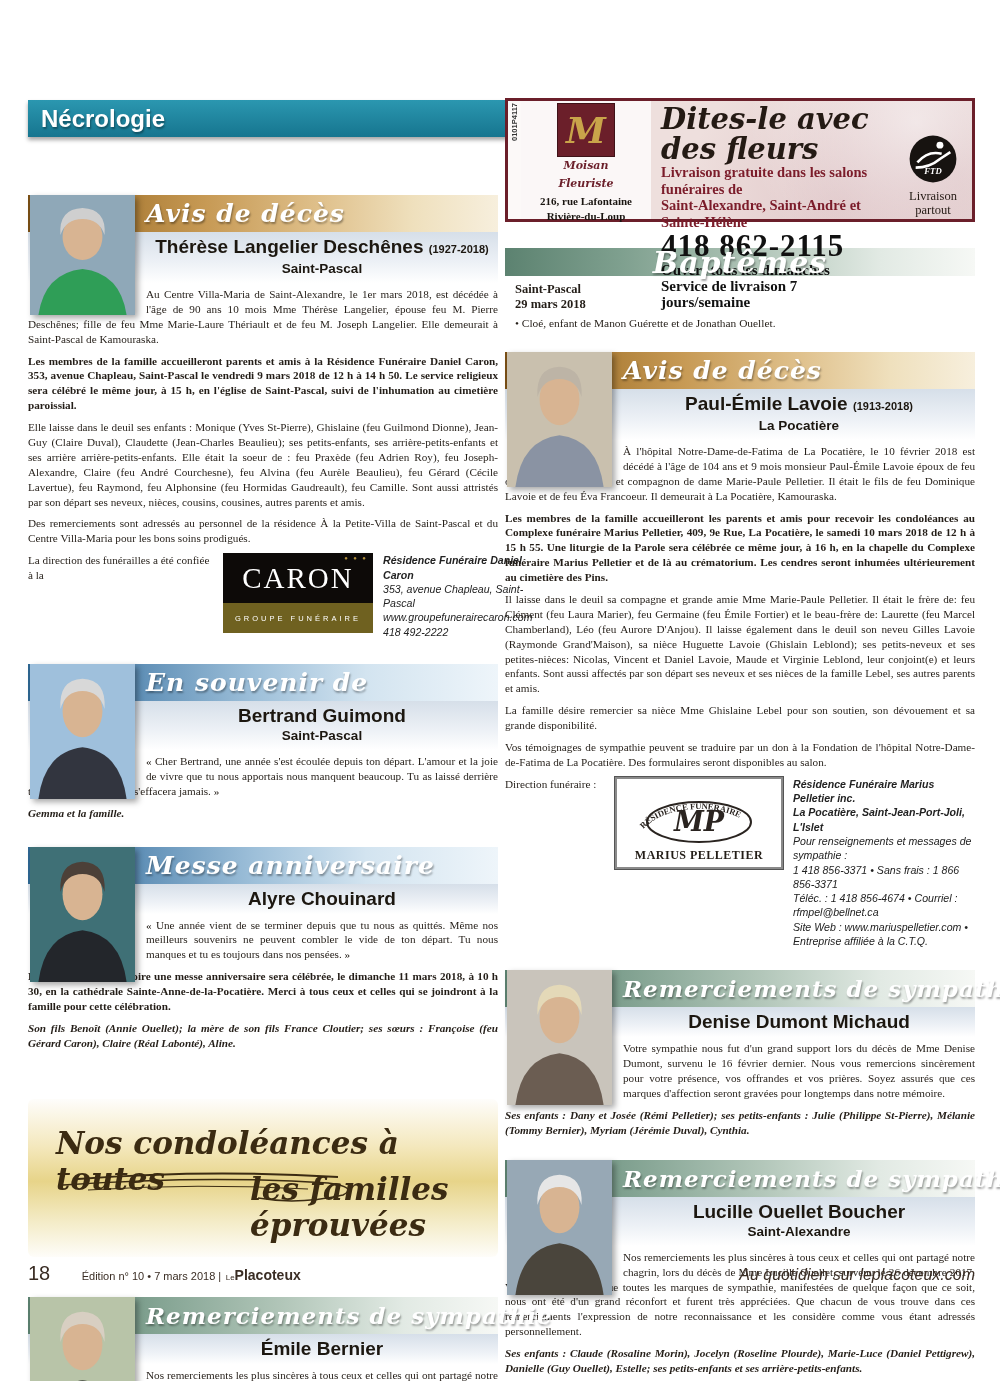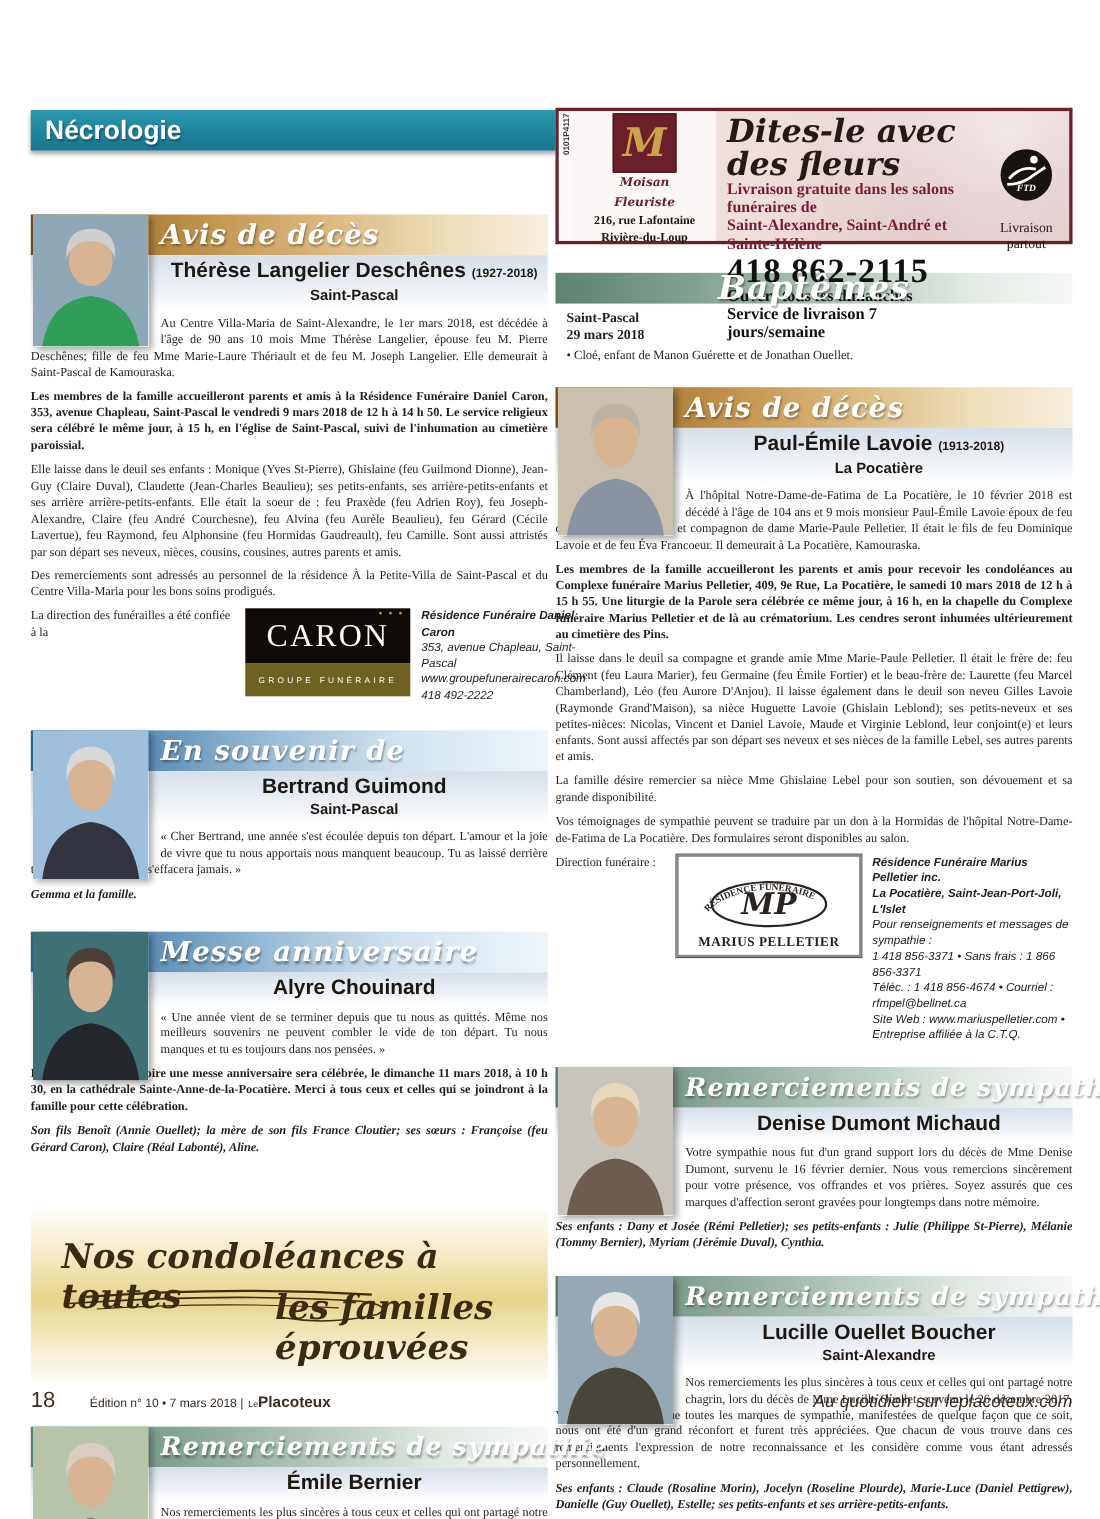--- a/index.html
+++ b/index.html
@@ -49,21 +49,21 @@
   .m-square span{font-family:"DejaVu Serif",serif;font-style:italic;font-weight:bold;font-size:36px;color:#c9a44a;}
   .m-name{font-family:"DejaVu Serif",serif;font-style:italic;font-weight:bold;color:#6b1f2a;font-size:11px;line-height:18px;}
   .m-addr{font-weight:bold;font-size:11px;line-height:13px;color:#1a1511;margin-top:2px;}
   .ad-main{flex:1;padding:3px 4px 0 10px;}
   .ad-title{font-family:"DejaVu Serif",serif;font-style:italic;font-weight:bold;font-size:29px;color:#241a14;line-height:30px;}
   .ad-sub{font-weight:bold;color:#7b1c2a;font-size:14.5px;line-height:16.5px;}
   .ad-phone{font-weight:bold;font-size:31px;line-height:32px;color:#111;letter-spacing:1px;}
   .ad-open{font-weight:bold;font-size:15px;line-height:16px;color:#111;}
   .ad-ftd{width:78px;text-align:center;padding-top:32px;}
   .ftd-circle{width:52px;height:52px;margin:0 auto;}
-  .ad-del{font-size:12.5px;line-height:14px;color:#241a14;margin-top:10px;}
+  .ad-del{font-size:12.5px;line-height:14px;color:#241a14;margin-top:0;}
   
   .bapteme-banner{height:28px;display:flex;align-items:center;justify-content:center;}
   .bapteme-banner .script{padding-left:0;font-size:30px;}
   .bapt-txt{padding:6px 0 0 10px;}
   .bapt-txt .hl{font-weight:bold;font-size:12.5px;line-height:15px;}
   .bapt-txt .en{font-size:11.4px;margin-top:5px;}
   
   .logo-row{display:flex;gap:10px;align-items:flex-start;margin-top:2px;}
   .logo-row .lead{font-size:11.2px;line-height:1.33;}
   .caron-box{flex:0 0 150px;}
@@ -286,21 +286,21 @@
       <div class="namebox">
         <div class="nm"><span>Paul-Émile Lavoie</span> <span class="yrs">(1913-2018)</span></div>
         <div class="pl">La Pocatière</div>
       </div>
       <div class="body">
         <div class="sp" style="height:27px"></div>
         <p>À l'hôpital Notre-Dame-de-Fatima de La Pocatière, le 10 février 2018 est décédé à l'âge de 104 ans et 9 mois monsieur Paul-Émile Lavoie époux de feu dame Marguerite Lebel et compagnon de dame Marie-Paule Pelletier. Il était le fils de feu Dominique Lavoie et de feu Éva Francoeur. Il demeurait à La Pocatière, Kamouraska.</p>
         <p class="b">Les membres de la famille accueilleront les parents et amis pour recevoir les condoléances au Complexe funéraire Marius Pelletier, 409, 9e Rue, La Pocatière, le samedi 10 mars 2018 de 12 h à 15 h 55. Une liturgie de la Parole sera célébrée ce même jour, à 16 h, en la chapelle du Complexe funéraire Marius Pelletier et de là au crématorium. Les cendres seront inhumées ultérieurement au cimetière des Pins.</p>
         <p>Il laisse dans le deuil sa compagne et grande amie Mme Marie-Paule Pelletier. Il était le frère de: feu Clément (feu Laura Marier), feu Germaine (feu Émile Fortier) et le beau-frère de: Laurette (feu Marcel Chamberland), Léo (feu Aurore D'Anjou). Il laisse également dans le deuil son neveu Gilles Lavoie (Raymonde Grand'Maison), sa nièce Huguette Lavoie (Ghislain Leblond); ses petits-neveux et ses petites-nièces: Nicolas, Vincent et Daniel Lavoie, Maude et Virginie Leblond, leur conjoint(e) et leurs enfants. Sont aussi affectés par son départ ses neveux et ses nièces de la famille Lebel, ses autres parents et amis.</p>
         <p>La famille désire remercier sa nièce Mme Ghislaine Lebel pour son soutien, son dévouement et sa grande disponibilité.</p>
-        <p>Vos témoignages de sympathie peuvent se traduire par un don à la Hormidas de l'hôpital Notre-Dame-de-Fatima de La Pocatière. Des formulaires seront disponibles au salon.</p>
+        <p>Vos témoignages de sympathie peuvent se traduire par un don à la Fondation de l'hôpital Notre-Dame-de-Fatima de La Pocatière. Des formulaires seront disponibles au salon.</p>
         <div class="logo-row">
           <div class="lead" style="flex:0 0 100px">Direction funéraire :</div>
           <div class="mp-box">
             <svg width="152" height="62" viewBox="0 0 152 62">
               <defs>
                   <path id="arcTop" d="M16 54 A 62 36 0 0 1 136 54" fill="none"></path>
                 </defs>
               <ellipse cx="76" cy="40" rx="52" ry="20" fill="none" stroke="#2a2420" stroke-width="2"></ellipse>
               <text font-size="8.5" font-weight="bold" fill="#2a2420" font-family="Liberation Serif, serif">
                 <textPath href="#arcTop" startOffset="6%">RÉSIDENCE FUNÉRAIRE</textPath>

